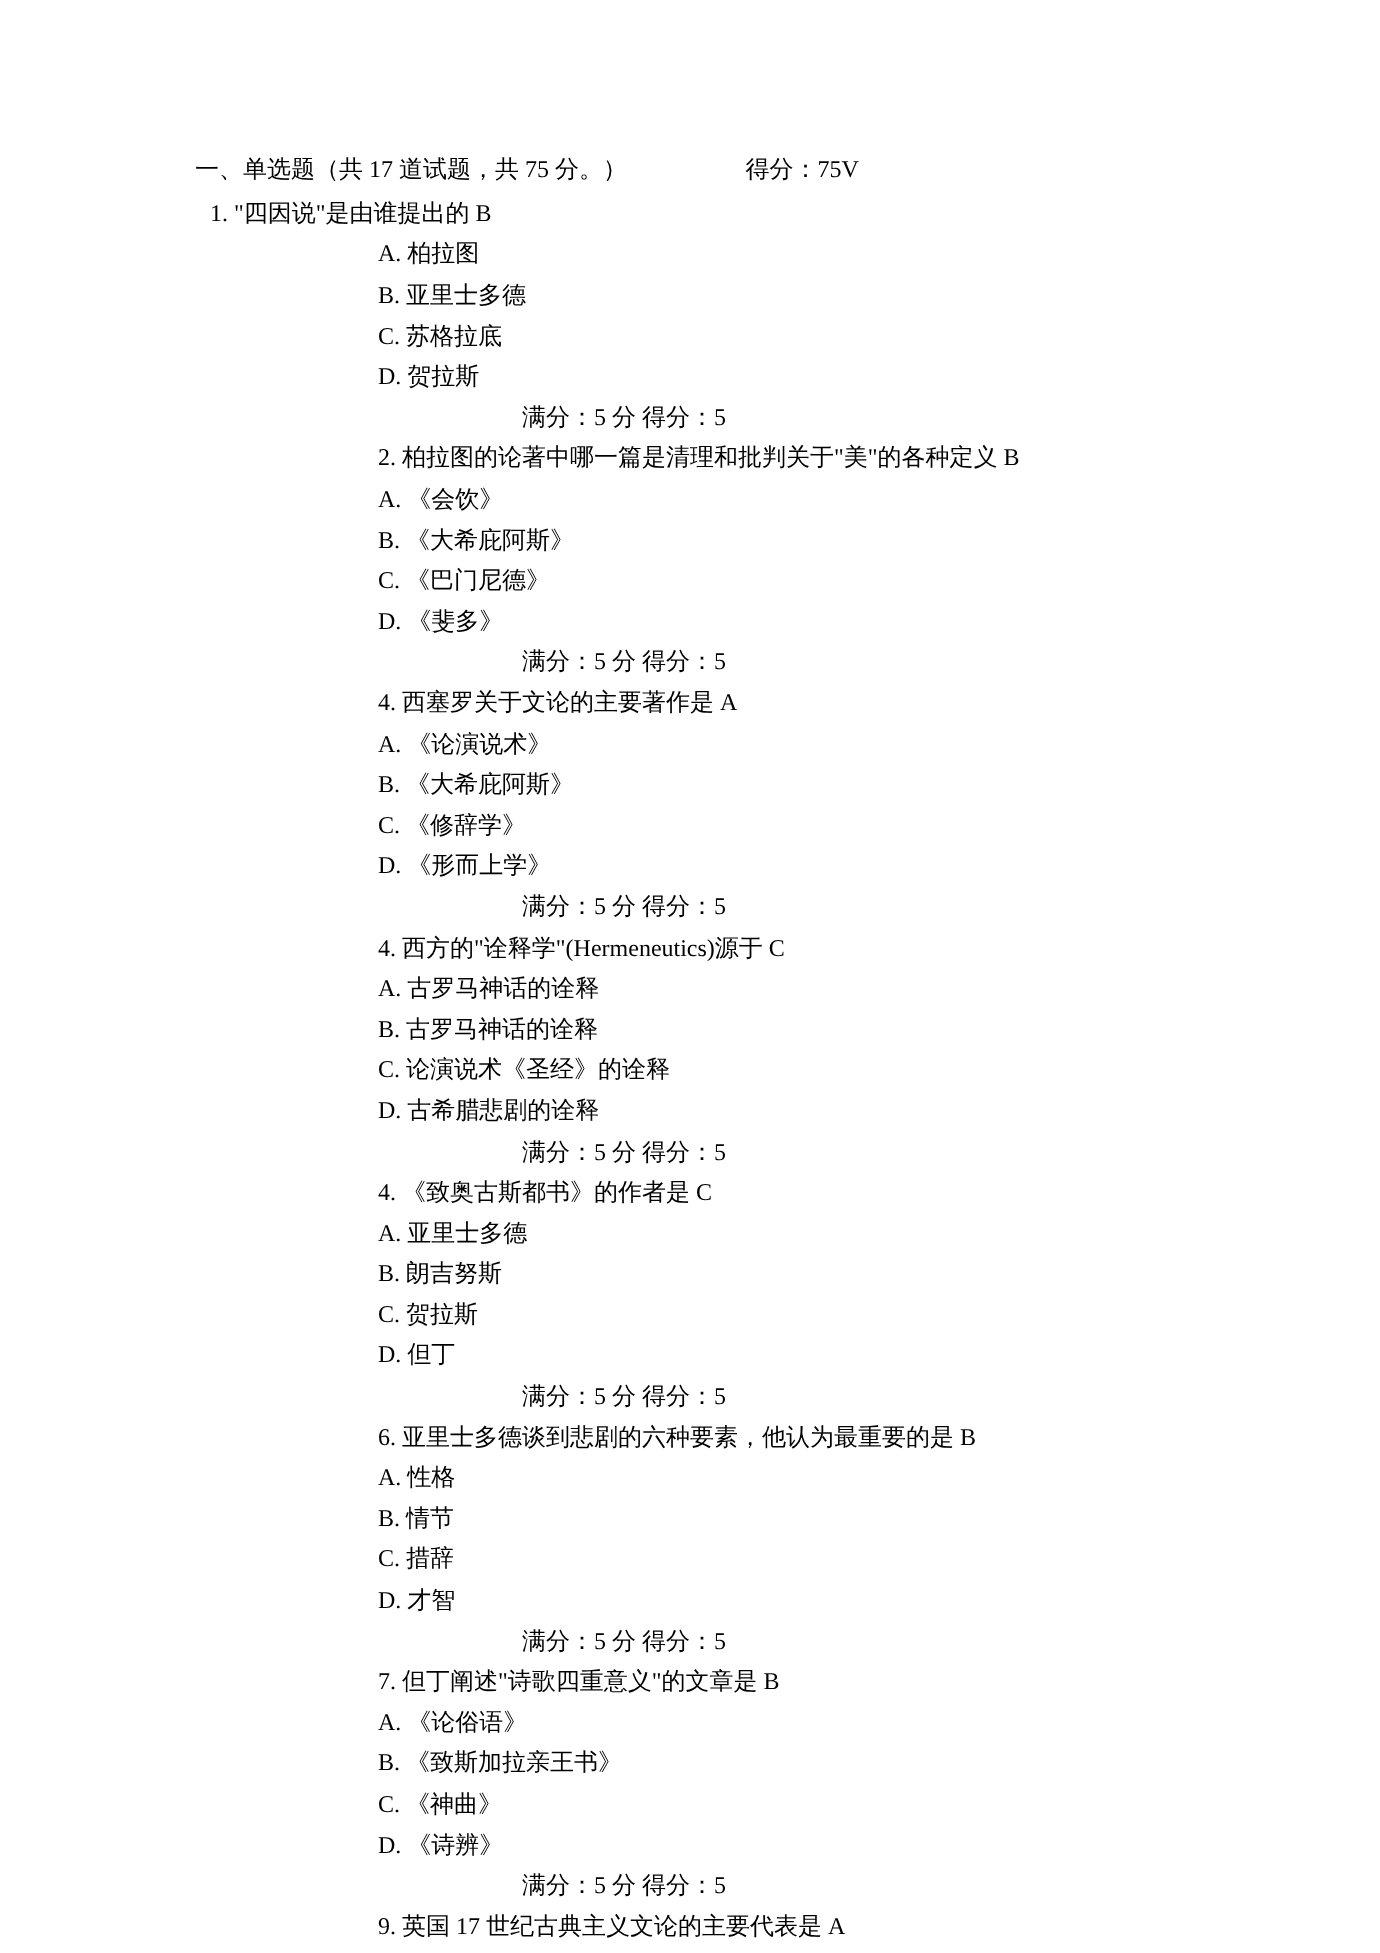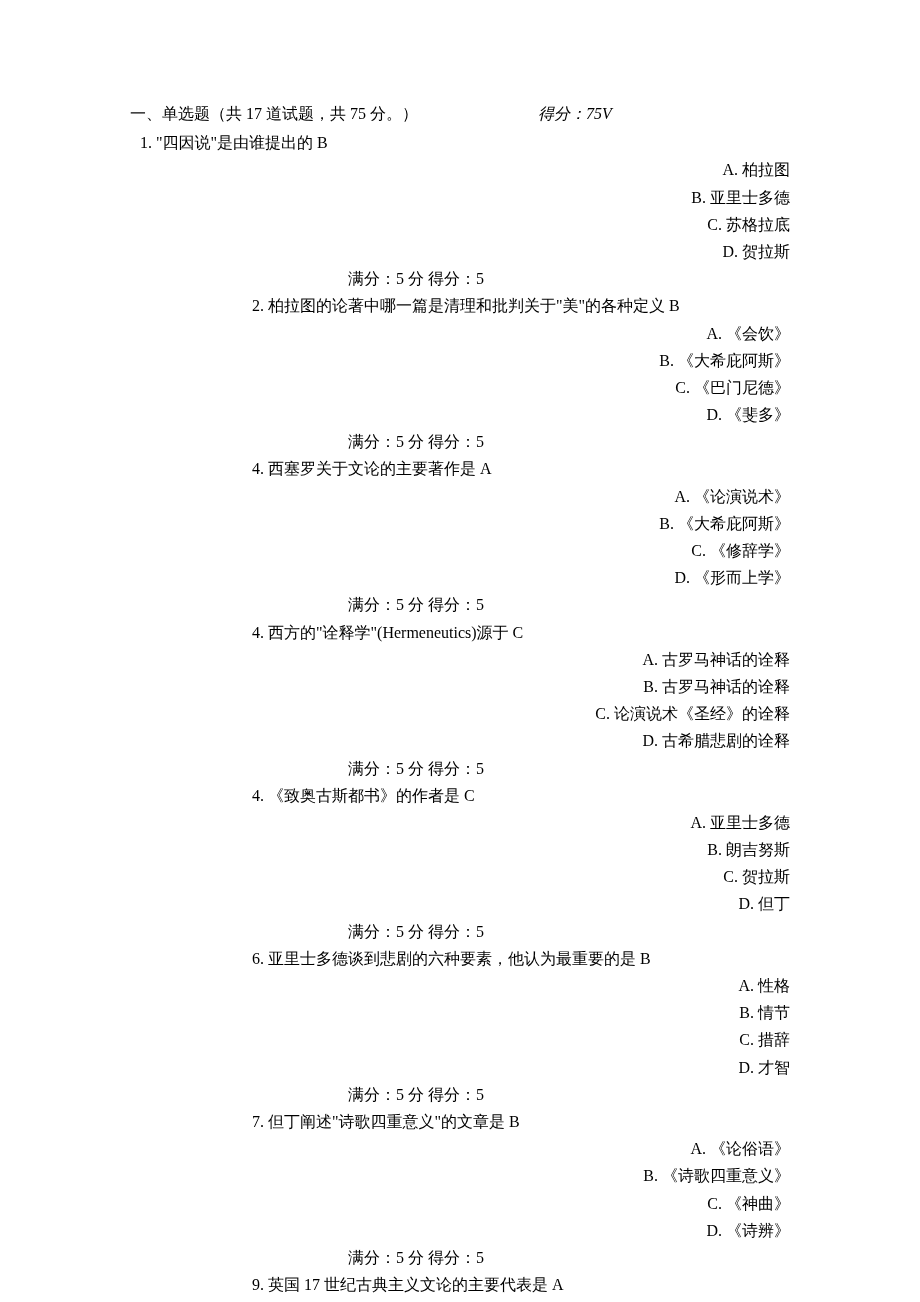--- a/index.html
+++ b/index.html
@@ -10,23 +10,23 @@
       background: #fff;
       margin: 0;
       padding: 100px 130px 80px 130px;
       width: 920px;
       box-sizing: border-box;
     }
     .section-header {
       margin-bottom: 2px;
     }
     .section-title { display: inline; }
-    .section-score { display: inline; margin-left: 116px; font-style: italic; }
+    .section-score { display: inline; margin-left: 75px; }
     .q1-line { margin-left: 10px; }
-    .opt-row { margin-left: 122px; text-align: right; }
+    .opt-row { margin-left: 122px; }
     .score-row { margin-left: 218px; }
     .q-row { margin-left: 122px; }
   </style>
 </head>
 <body>
 
 <div class="section-header">
   <span class="section-title">一、单选题（共 17 道试题，共 75 分。）</span>
   <span class="section-score">得分：75V</span>
 </div>
@@ -71,18 +71,18 @@
 
 <div class="q-row">6.  亚里士多德谈到悲剧的六种要素，他认为最重要的是 B</div>
 <div class="opt-row">A.  性格</div>
 <div class="opt-row">B.  情节</div>
 <div class="opt-row">C.  措辞</div>
 <div class="opt-row">D.  才智</div>
 <div class="score-row">满分：5 分  得分：5</div>
 
 <div class="q-row">7.  但丁阐述"诗歌四重意义"的文章是 B</div>
 <div class="opt-row">A.  《论俗语》</div>
-<div class="opt-row">B.  《诗歌四重意义》</div>
+<div class="opt-row">B.  《致斯加拉亲王书》</div>
 <div class="opt-row">C.  《神曲》</div>
 <div class="opt-row">D.  《诗辨》</div>
 <div class="score-row">满分：5 分  得分：5</div>
 
 <div class="q-row">9.  英国 17 世纪古典主义文论的主要代表是 A</div>
 
 </body></html>

